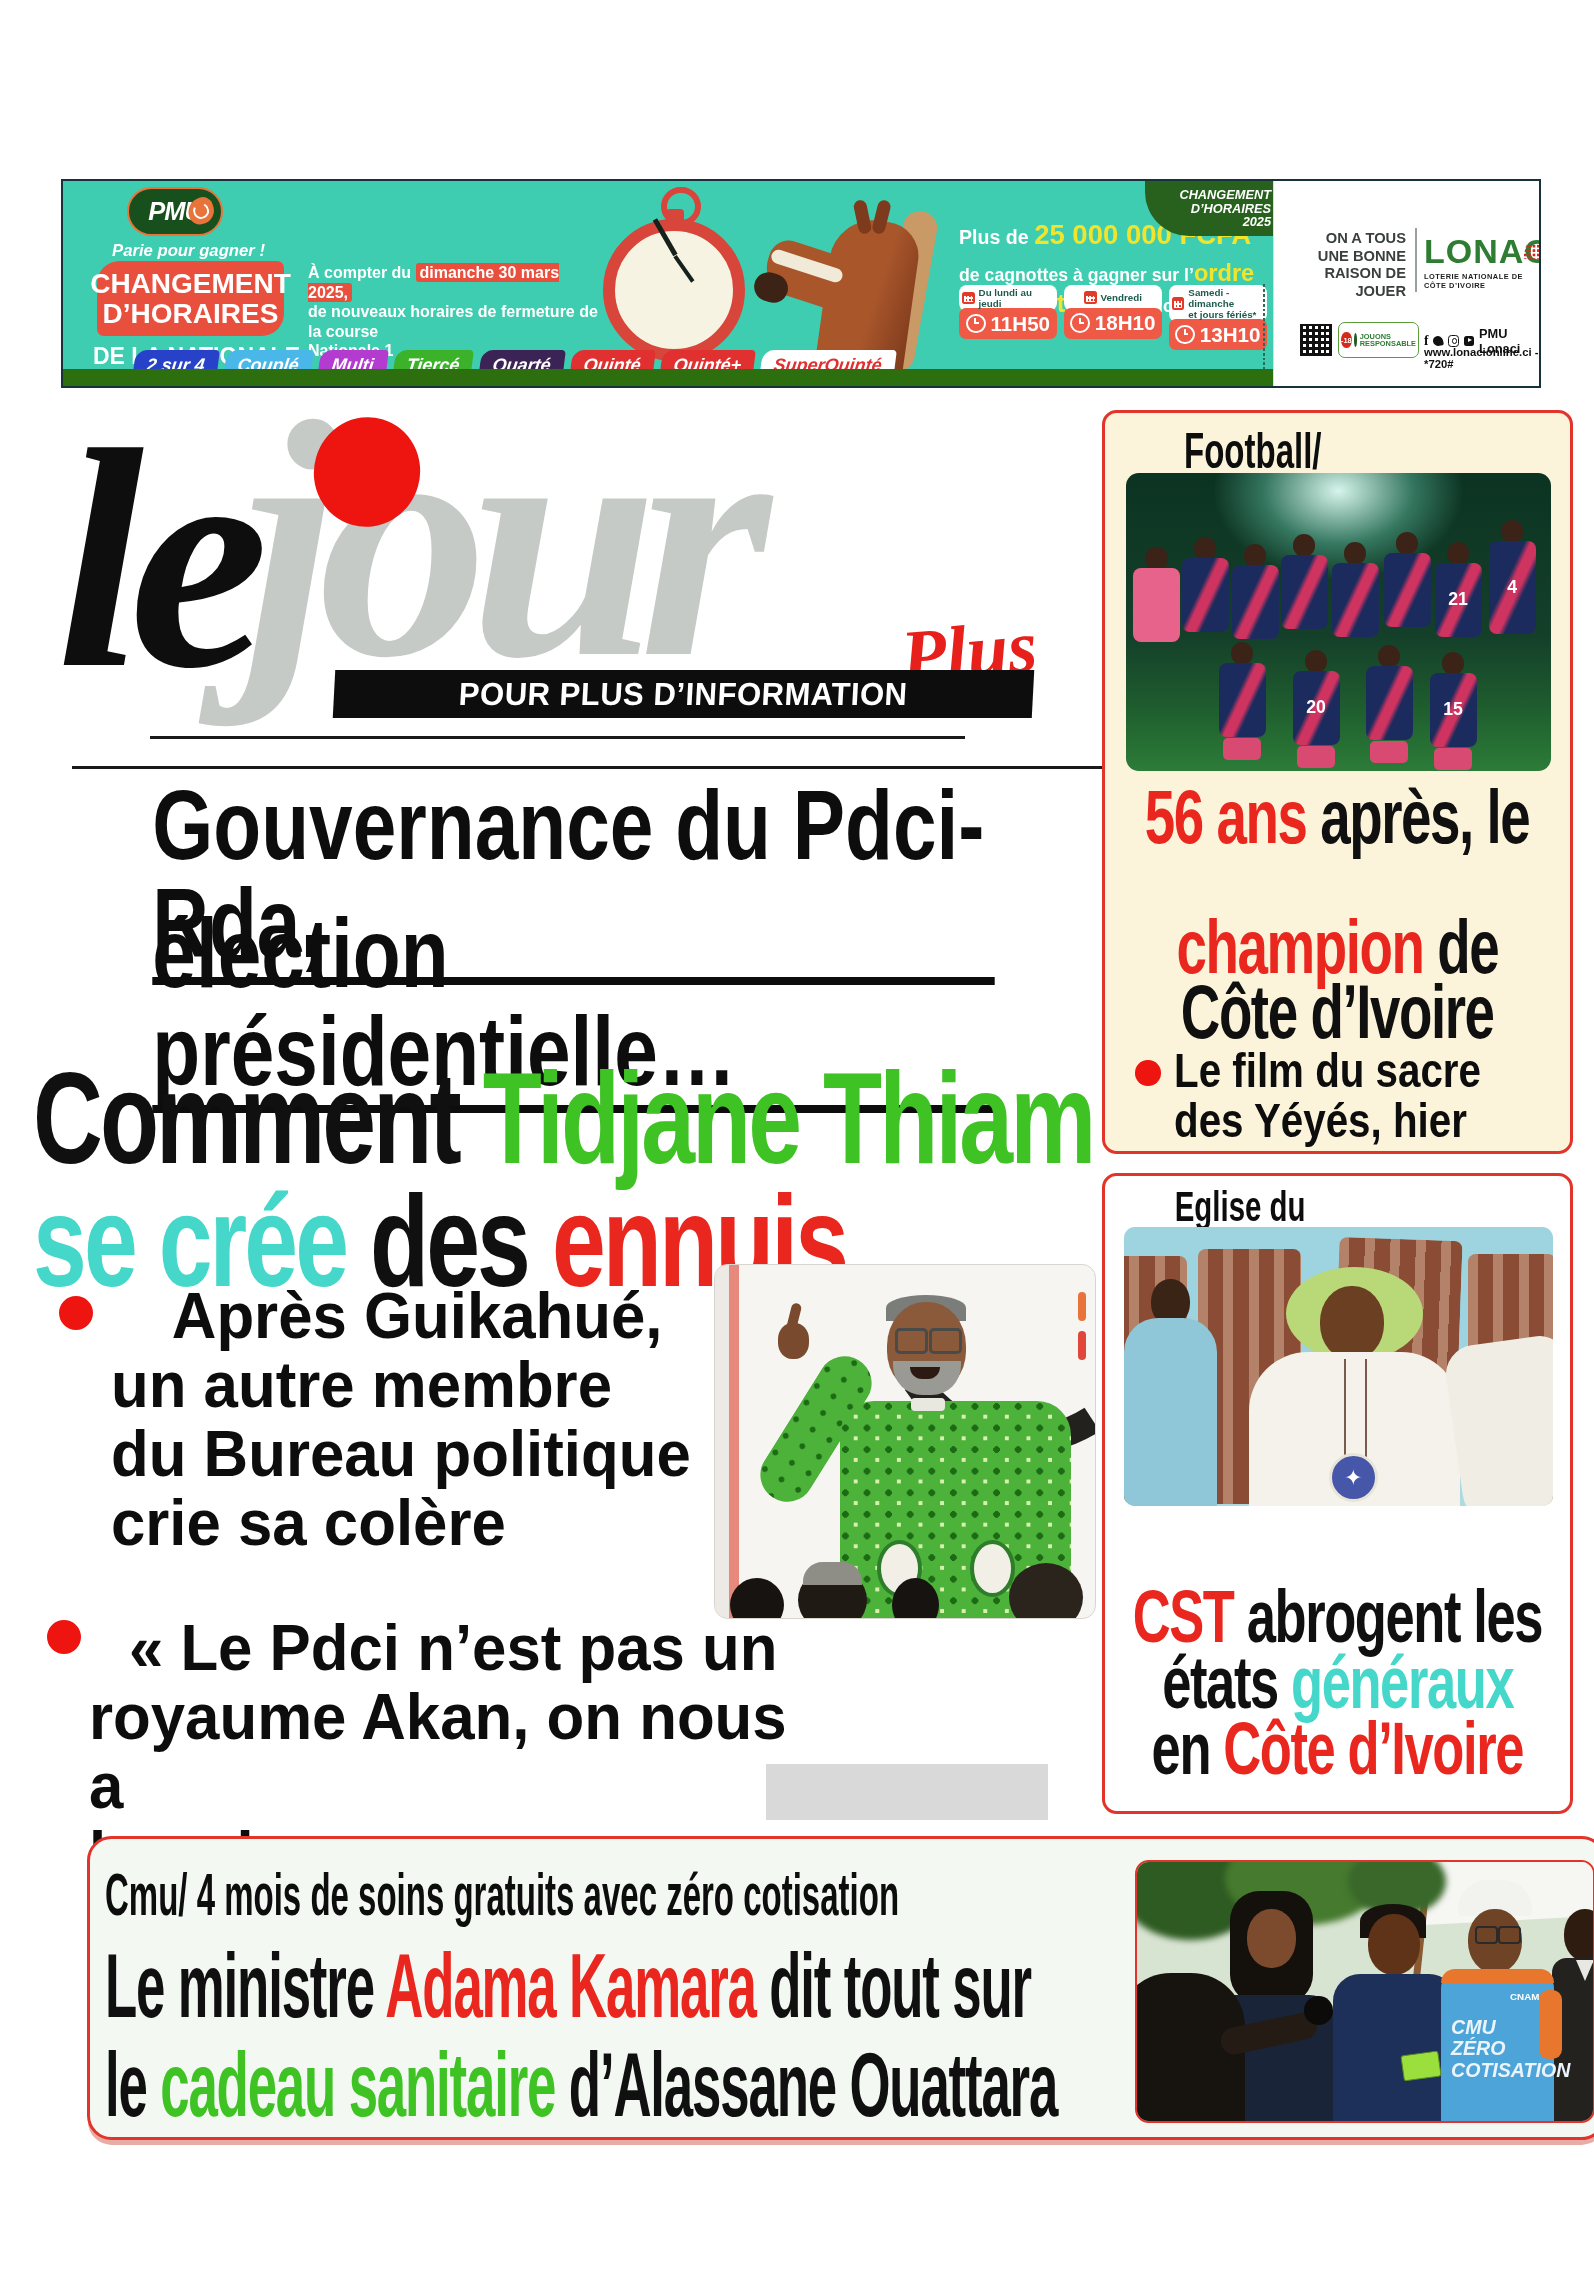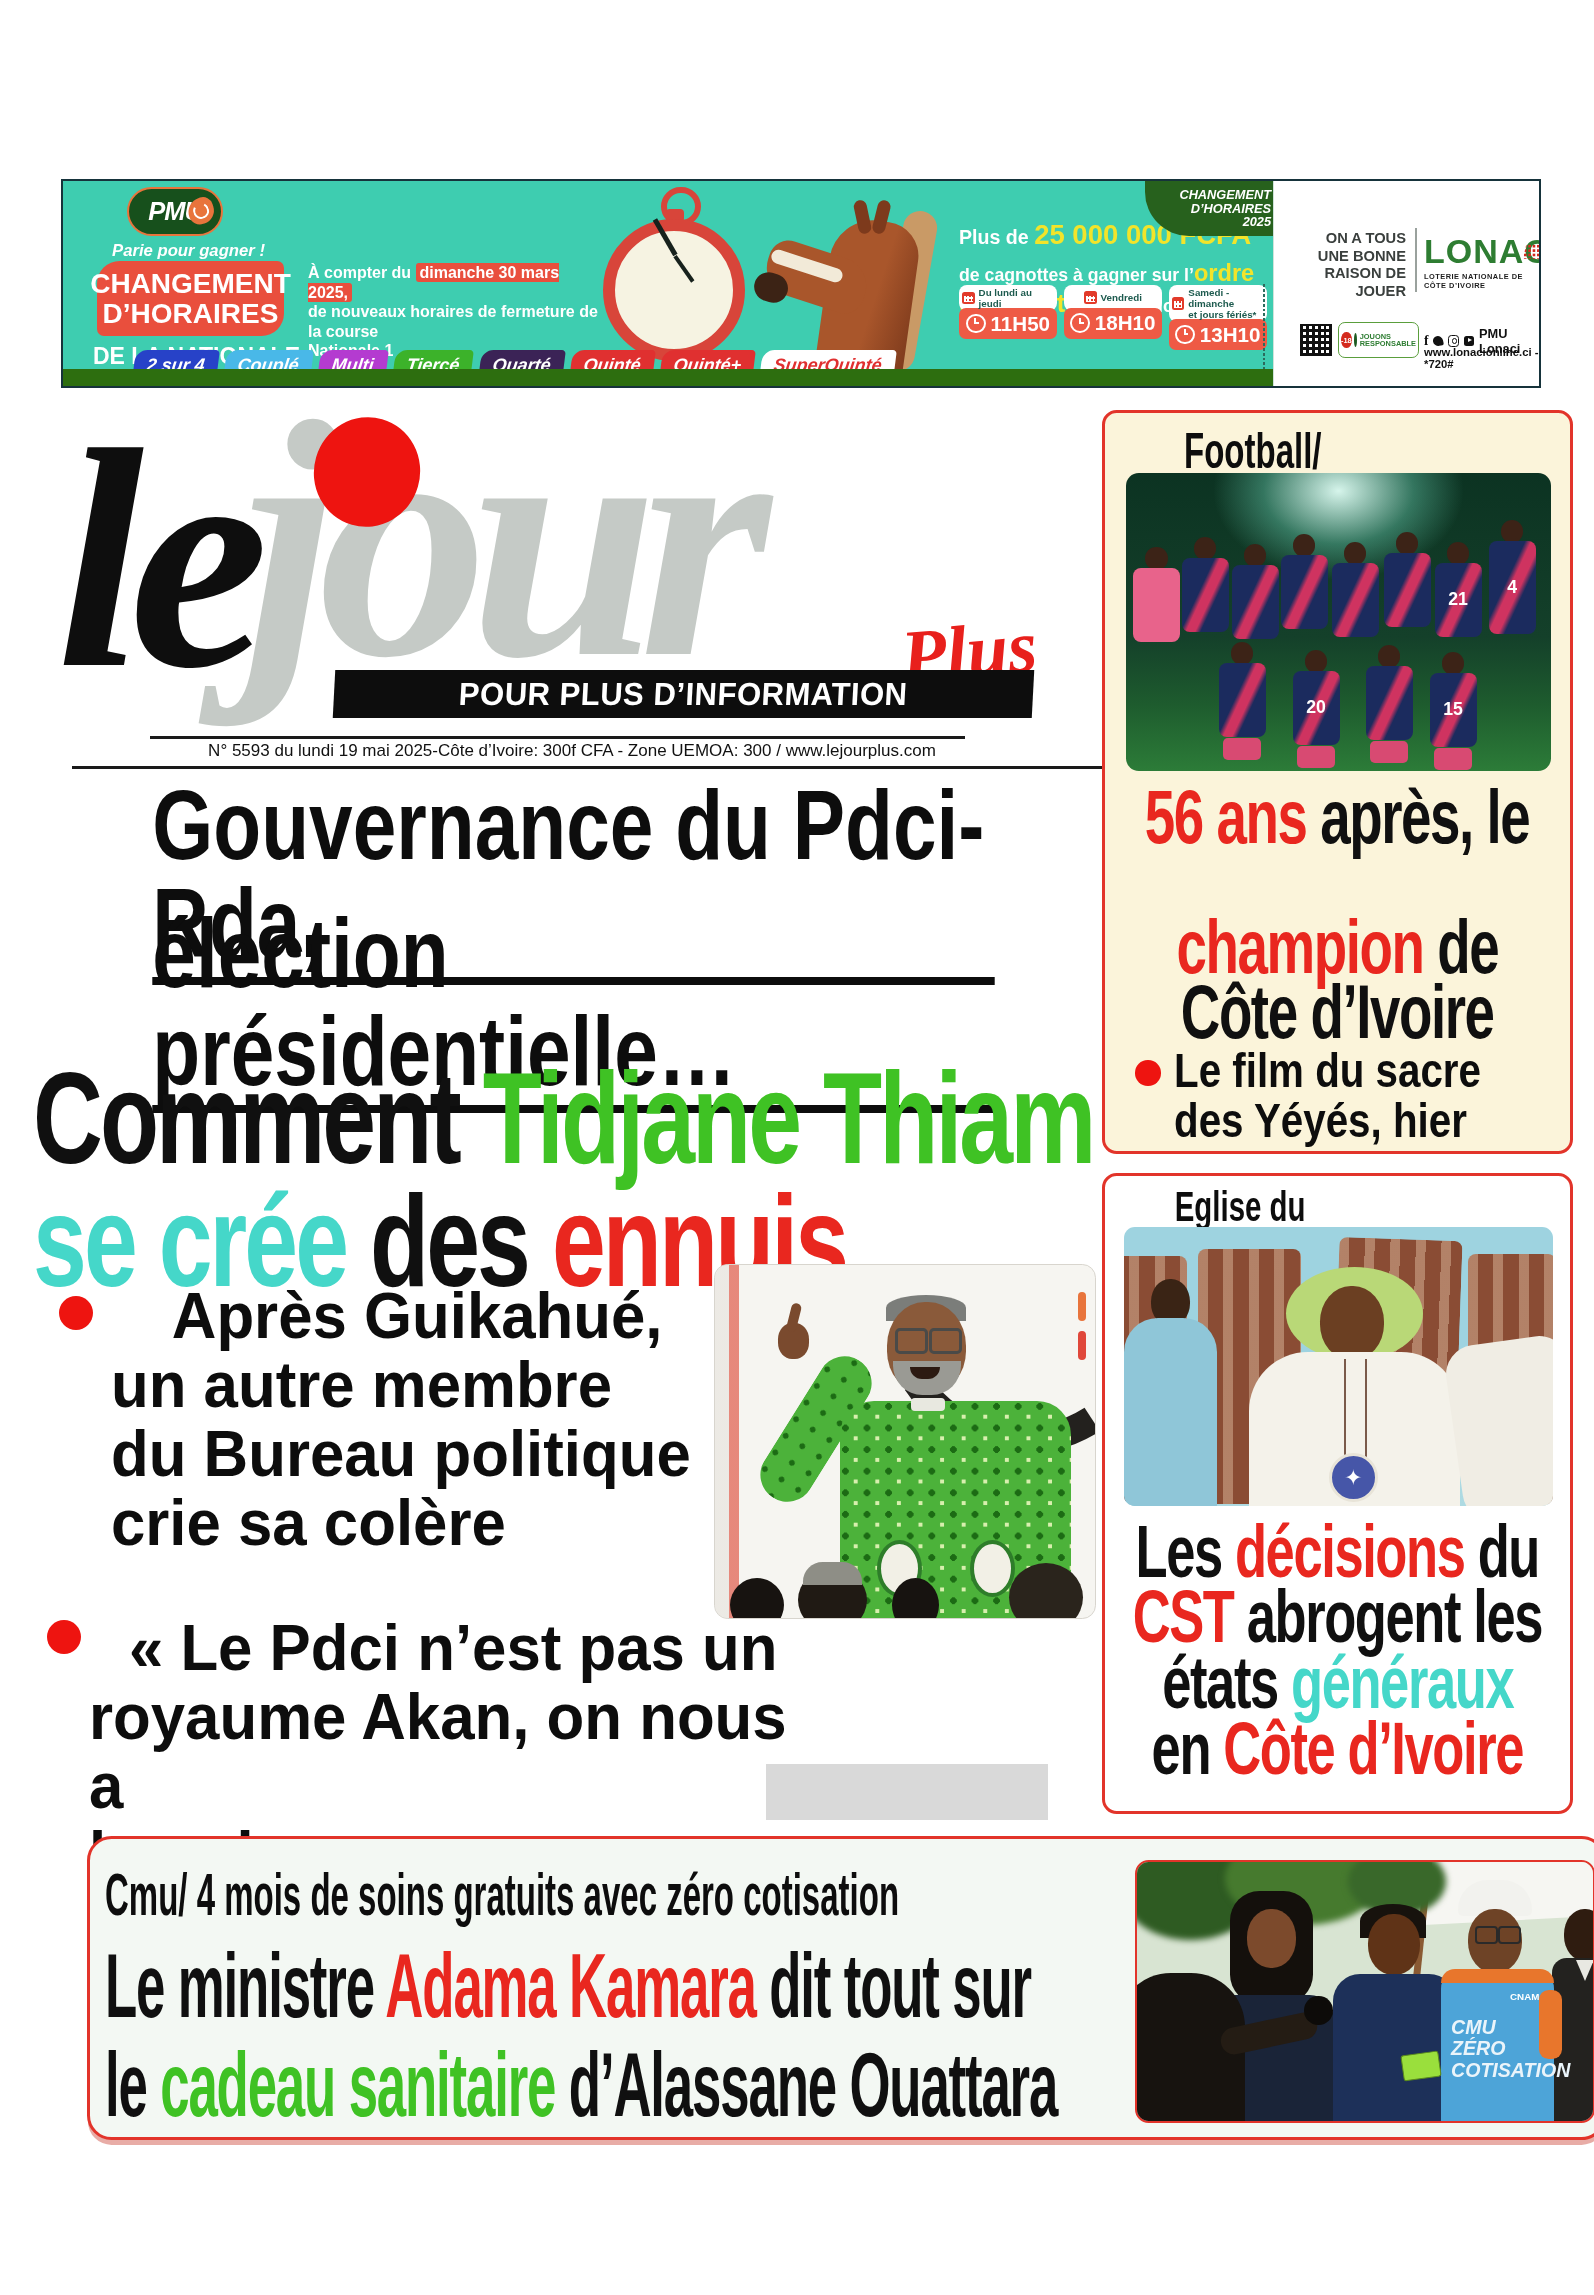--- a/index.html
+++ b/index.html
@@ -346,21 +346,20 @@
 
   <div class="abs mast">
     <div class="m-jour">jour</div>
     <div class="m-le">le</div>
     <div class="m-dot"></div>
     <div class="m-plus">Plus</div>
     <div class="m-bar">
       <span>POUR PLUS D’INFORMATION</span>
     </div>
     <div class="m-rule1"></div>
-    <div class="m-issue">N° 5593 du lundi 19 mai 2025-Côte d’Ivoire: 300f CFA - Zone UEMOA: 300 / www.lejourplus.com</div>
     <div class="m-rule2"></div>
   </div>
 
   <div class="abs cline kick1">
     <span class="cscale">Gouvernance du Pdci-Rda,</span>
   </div>
   <div class="abs cline kick2">
     <span class="cscale">élection présidentielle…</span>
   </div>
   <div class="abs bigrow r1">
@@ -500,23 +499,20 @@
         <div class="chair chr2"></div>
         <div class="chair chr3"></div>
       <div class="ch-lime"></div>
       <div class="ch-left-head"></div>
         <div class="ch-left-robe"></div>
       <div class="ch-head"></div>
         <div class="ch-robe"></div>
         <div class="ch-trim"></div>
         <div class="ch-med">✦</div>
       <div class="ch-pillow"></div>
-    </div>
-    <div class="ch-h chh1 cline">
-      <span class="cscale seg"><span class="blk">Les </span><span class="rd">décisions</span><span class="blk"> du</span></span>
     </div>
     <div class="ch-h chh2 cline">
       <span class="cscale seg"><span class="rd">CST</span><span class="blk"> abrogent les</span></span>
     </div>
     <div class="ch-h chh3 cline">
       <span class="cscale seg"><span class="blk">états </span><span class="tq">généraux</span></span>
     </div>
     <div class="ch-h chh4 cline">
       <span class="cscale seg"><span class="blk">en </span><span class="rd">Côte d’Ivoire</span></span>
     </div>

